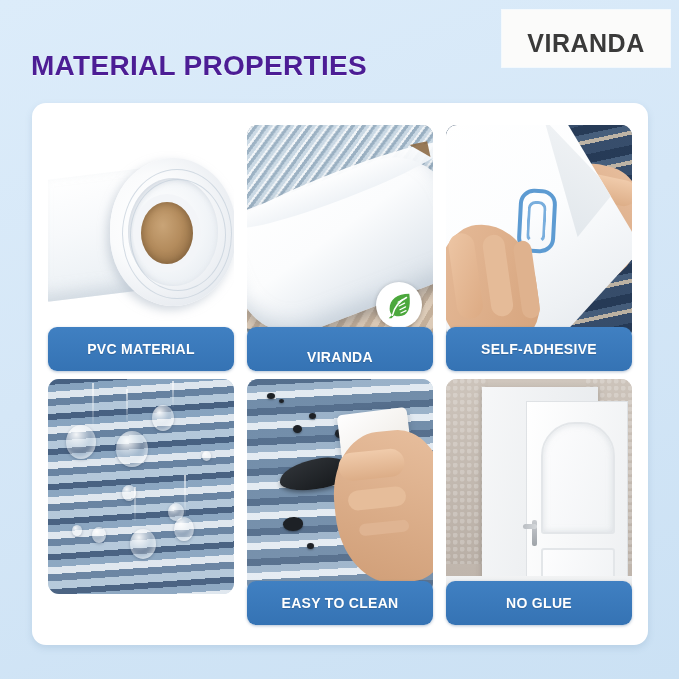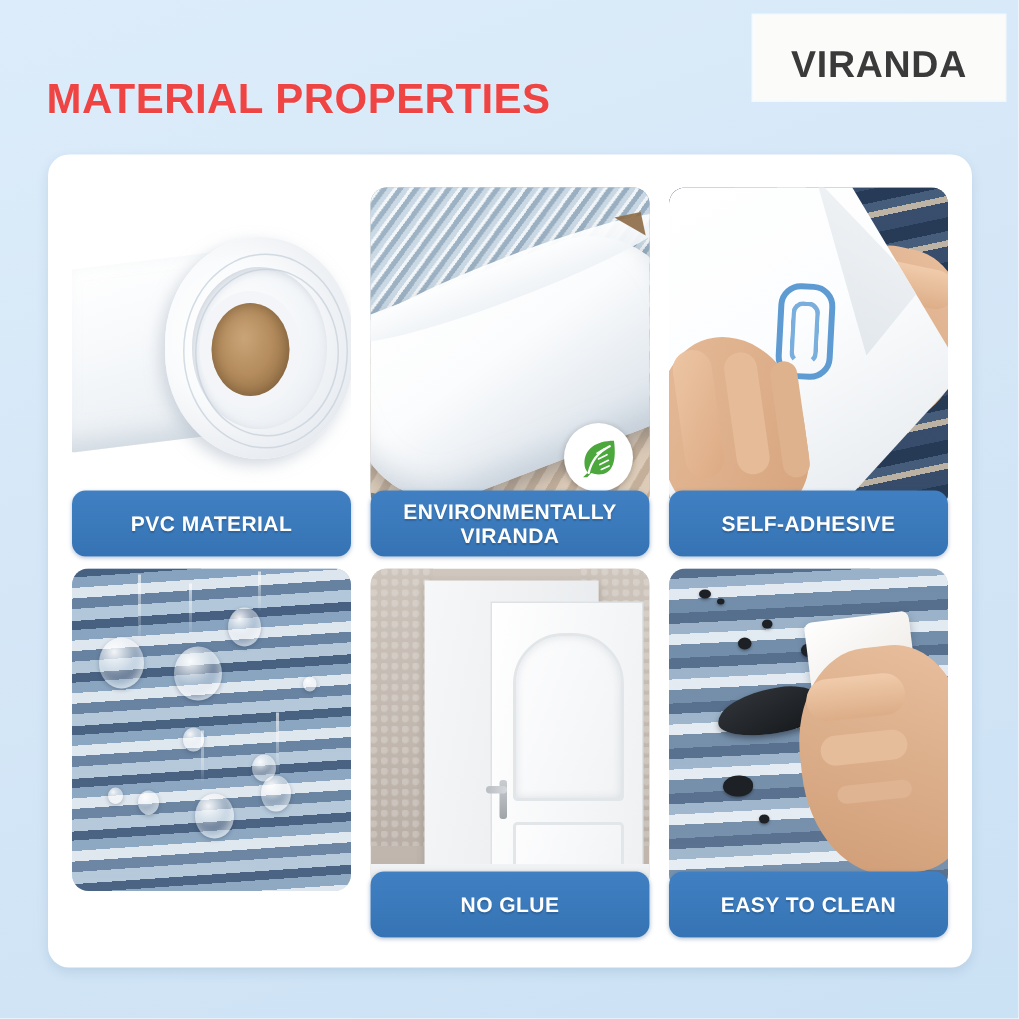--- a/index.html
+++ b/index.html
@@ -16,21 +16,21 @@
     box-shadow:0 0 0 1px rgba(255,255,255,.7);
   }
   .brand-text{
     font-size:25px;font-weight:bold;color:#3a3a3a;letter-spacing:.5px;
     font-family:"Liberation Sans",sans-serif;
     margin-top:10px;
   }
   
   .page-title{
     position:absolute;left:31px;top:50px;
-    font-size:28px;font-weight:bold;color:#ef4444;letter-spacing:.3px;
+    font-size:28px;font-weight:bold;color:#4c1d95;letter-spacing:.3px;
     text-shadow:0 1px 0 rgba(255,255,255,.6);
   }
   
   .panel{
     position:absolute;left:32px;top:103px;width:616px;height:542px;
     background:#ffffff;border-radius:14px;
     box-shadow:0 3px 7px rgba(90,125,160,.18);
   }
   .grid{
     position:absolute;left:16px;top:22px;width:584px;
@@ -337,21 +337,21 @@
             <svg class="leaf-svg" width="30" height="30" viewBox="0 0 32 32" aria-hidden="true">
               <path d="M27 4C14 4 6 10 6 20c0 3 1 5 2.5 6.6L5 30h3l2.8-2.9C12.6 27.7 14.2 28 16 28c10 0 13-9 11-24z" fill="#4ca83d"></path>
               <path d="M24 8C16 12 11 18 9 27" stroke="#ffffff" stroke-width="1.6" fill="none" stroke-linecap="round"></path>
               <path d="M20 10l-5 3M22 14l-6 3M23 18l-6 3M23.5 22l-5.5 2.5" stroke="#ffffff" stroke-width="1.2" fill="none" stroke-linecap="round"></path>
             </svg>
           </div>
         </div>
       </div>
       <div class="card-label two-line">
         <span>
-          <span>ENVIRONMENTALLY</span><br><span>VIRANDA</span>
+          <br><span>VIRANDA</span>
         </span>
       </div>
     </div>
 
     <div class="card">
       <div class="card-img">
         <div class="sa-bg">
           <div class="sa-marble"></div>
           <div class="sa-hand-r"></div>
           <div class="sa-peel">
@@ -383,52 +383,52 @@
           <div class="drop" style="left:44px;top:148px;width:14px;height:16px;"></div>
           <div class="drop" style="left:82px;top:150px;width:26px;height:30px;"></div>
           <div class="drop" style="left:126px;top:138px;width:20px;height:24px;"></div>
           <div class="drop" style="left:154px;top:72px;width:9px;height:10px;"></div>
         </div>
       </div>
     </div>
 
     <div class="card">
       <div class="card-img">
+        <div class="ec-bg">
+          <div class="stain" style="left:20px;top:14px;width:8px;height:6px;"></div>
+          <div class="stain" style="left:32px;top:20px;width:5px;height:4px;"></div>
+          <div class="stain" style="left:62px;top:34px;width:7px;height:6px;"></div>
+          <div class="stain" style="left:46px;top:46px;width:9px;height:8px;"></div>
+          <div class="stain" style="left:88px;top:50px;width:10px;height:9px;"></div>
+          <div class="stain-big"></div>
+          <div class="stain" style="left:36px;top:138px;width:20px;height:14px;border-radius:55% 45% 50% 50%;"></div>
+          <div class="stain" style="left:60px;top:164px;width:7px;height:6px;"></div>
+          <div class="ec-cloth"></div>
+          <div class="ec-hand"></div>
+        </div>
+      </div>
+      <div class="card-label">
+        <span>EASY TO CLEAN</span>
+      </div>
+    </div>
+
+    <div class="card">
+      <div class="card-img">
         <div class="ng-bg">
           <div class="ng-wall-l"></div>
           <div class="ng-wall-r"></div>
           <div class="ng-frame">
             <div class="ng-door">
               <div class="ng-panel-top"></div>
               <div class="ng-panel-bot"></div>
               <div class="ng-handle"></div>
             </div>
           </div>
           <div class="ng-base"></div>
         </div>
       </div>
       <div class="card-label">
         <span>NO GLUE</span>
       </div>
     </div>
 
-    <div class="card">
-      <div class="card-img">
-        <div class="ec-bg">
-          <div class="stain" style="left:20px;top:14px;width:8px;height:6px;"></div>
-          <div class="stain" style="left:32px;top:20px;width:5px;height:4px;"></div>
-          <div class="stain" style="left:62px;top:34px;width:7px;height:6px;"></div>
-          <div class="stain" style="left:46px;top:46px;width:9px;height:8px;"></div>
-          <div class="stain" style="left:88px;top:50px;width:10px;height:9px;"></div>
-          <div class="stain-big"></div>
-          <div class="stain" style="left:36px;top:138px;width:20px;height:14px;border-radius:55% 45% 50% 50%;"></div>
-          <div class="stain" style="left:60px;top:164px;width:7px;height:6px;"></div>
-          <div class="ec-cloth"></div>
-          <div class="ec-hand"></div>
-        </div>
-      </div>
-      <div class="card-label">
-        <span>EASY TO CLEAN</span>
-      </div>
-    </div>
-
   </div>
 </div>
 
 </body></html>

